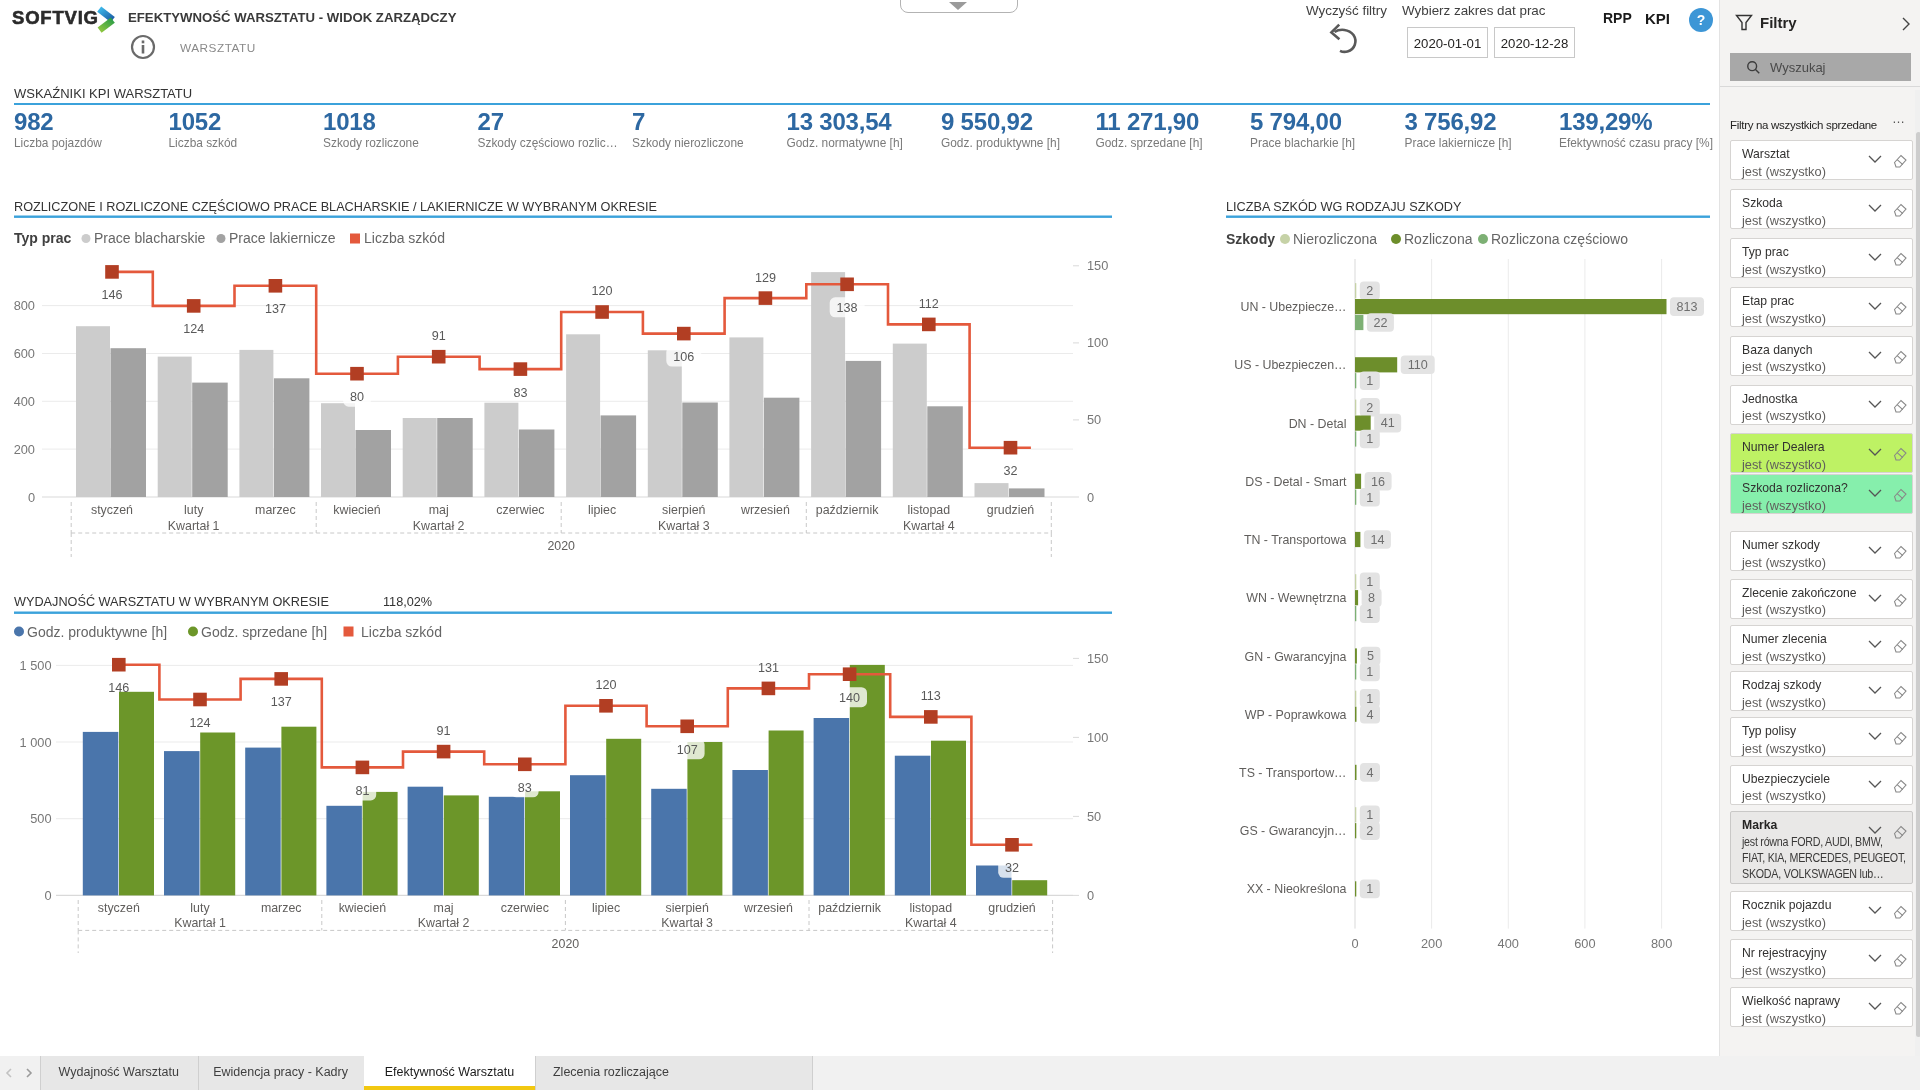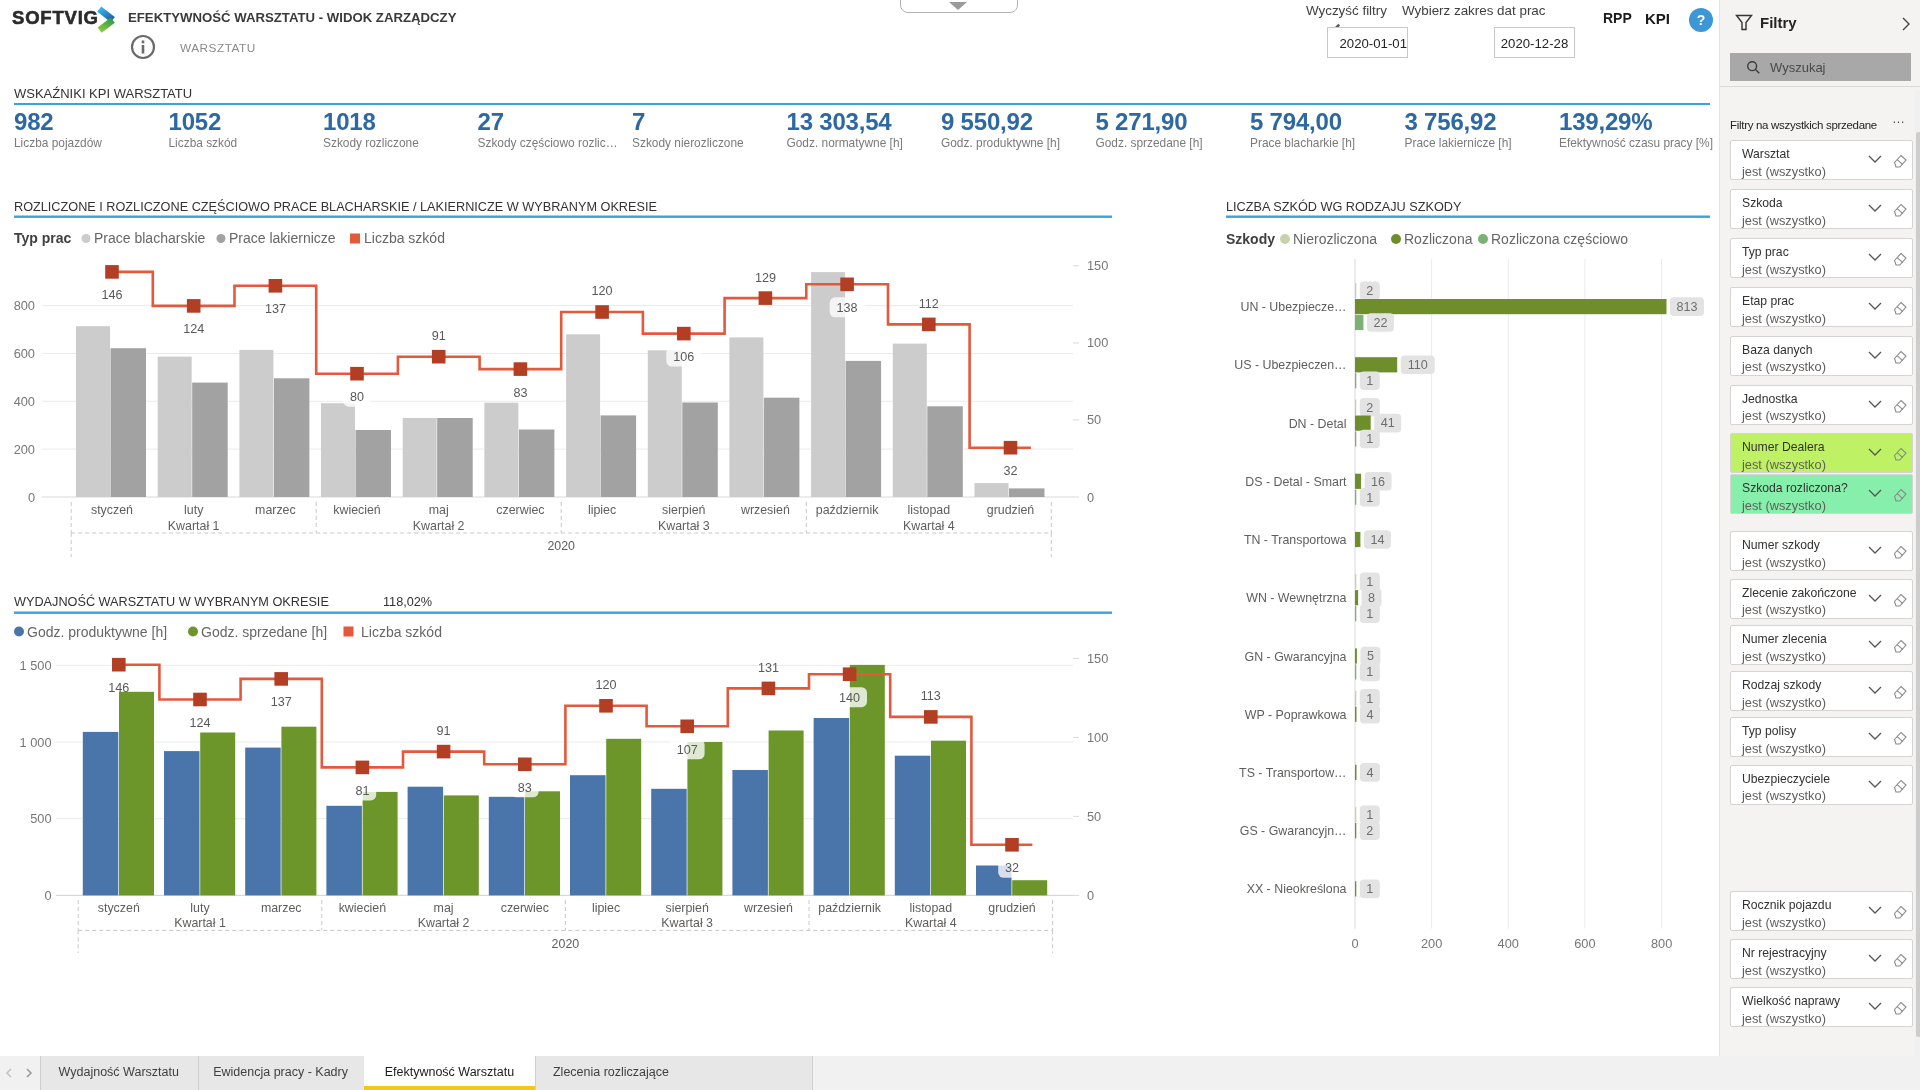--- a/index.html
+++ b/index.html
@@ -31,42 +31,42 @@
 <div style="position:absolute;left:900px;top:-10px;width:118px;height:23px;background:#fff;border:1px solid #b3b3b3;border-radius:8px"></div>
 <svg width="20" height="10" viewBox="0 0 20 10" style="position:absolute;left:948px;top:1px">
     <polygon points="1,1 19,1 10,9" fill="#9a9a9a"></polygon>
   </svg>
 <div style="position:absolute;left:1306px;top:3px;font-size:13.4px;color:#404040">Wyczyść filtry</div>
 <svg width="34" height="36" viewBox="0 0 34 36" style="position:absolute;left:1327px;top:22px">
 <path d="M7.5 10 C13 6.5, 22 7, 26.5 13 C30.5 19, 28 27.5, 20.5 29.5 C17.5 30.3, 15 29.8, 13 28.8" fill="none" stroke="#595959" stroke-width="2.6"></path>
 <path d="M12.2 2.6 L4.4 10.4 L12.4 17.2" fill="none" stroke="#595959" stroke-width="2.6"></path>
 </svg>
 <div style="position:absolute;left:1402px;top:3px;font-size:13.4px;color:#404040">Wybierz zakres dat prac</div>
-<div style="position:absolute;left:1327px;top:27px;width:81px;height:31px;background:#fff;border:1px solid #c8c8c8;line-height:31px;text-align:right;font-size:13.2px;color:#252423">2020-01-01</div>
+<div style="position:absolute;left:1407px;top:27px;width:81px;height:31px;background:#fff;border:1px solid #c8c8c8;line-height:31px;text-align:center;font-size:13.2px;color:#252423">2020-01-01</div>
 <div style="position:absolute;left:1494px;top:27px;width:81px;height:31px;background:#fff;border:1px solid #c8c8c8;line-height:31px;text-align:center;font-size:13.2px;color:#252423">2020-12-28</div>
 <div style="position:absolute;left:1603px;top:10px;font-size:14px;font-weight:bold;color:#1a1a1a">RPP</div>
 <div style="position:absolute;left:1645px;top:10px;font-size:15px;font-weight:bold;color:#1a1a1a">KPI</div>
 <div style="position:absolute;left:1689px;top:8px;width:24px;height:24px;border-radius:50%;background:#3d96d6;color:#fff;font-size:14px;font-weight:bold;text-align:center;line-height:24px">?</div>
 <div style="position:absolute;left:14px;top:86px;font-size:13px;color:#333">WSKAŹNIKI KPI WARSZTATU</div>
 <div style="position:absolute;left:14px;top:102.5px;width:1696px;height:2.4px;background:#3ba2db"></div>
 <div style="position:absolute;left:14.0px;top:108px;font-size:24px;font-weight:bold;color:#2d68a2;letter-spacing:-0.2px">982</div>
 <div style="position:absolute;left:14.0px;top:136px;font-size:11.9px;color:#7a7a7a">Liczba pojazdów</div>
 <div style="position:absolute;left:168.5px;top:108px;font-size:24px;font-weight:bold;color:#2d68a2;letter-spacing:-0.2px">1052</div>
 <div style="position:absolute;left:168.5px;top:136px;font-size:11.9px;color:#7a7a7a">Liczba szkód</div>
 <div style="position:absolute;left:323.0px;top:108px;font-size:24px;font-weight:bold;color:#2d68a2;letter-spacing:-0.2px">1018</div>
 <div style="position:absolute;left:323.0px;top:136px;font-size:11.9px;color:#7a7a7a">Szkody rozliczone</div>
 <div style="position:absolute;left:477.5px;top:108px;font-size:24px;font-weight:bold;color:#2d68a2;letter-spacing:-0.2px">27</div>
 <div style="position:absolute;left:477.5px;top:136px;font-size:11.9px;color:#7a7a7a">Szkody częściowo rozlic…</div>
 <div style="position:absolute;left:632.0px;top:108px;font-size:24px;font-weight:bold;color:#2d68a2;letter-spacing:-0.2px">7</div>
 <div style="position:absolute;left:632.0px;top:136px;font-size:11.9px;color:#7a7a7a">Szkody nierozliczone</div>
 <div style="position:absolute;left:786.5px;top:108px;font-size:24px;font-weight:bold;color:#2d68a2;letter-spacing:-0.2px">13 303,54</div>
 <div style="position:absolute;left:786.5px;top:136px;font-size:11.9px;color:#7a7a7a">Godz. normatywne [h]</div>
 <div style="position:absolute;left:941.0px;top:108px;font-size:24px;font-weight:bold;color:#2d68a2;letter-spacing:-0.2px">9 550,92</div>
 <div style="position:absolute;left:941.0px;top:136px;font-size:11.9px;color:#7a7a7a">Godz. produktywne [h]</div>
-<div style="position:absolute;left:1095.5px;top:108px;font-size:24px;font-weight:bold;color:#2d68a2;letter-spacing:-0.2px">5 271,90</div>
+<div style="position:absolute;left:1095.5px;top:108px;font-size:24px;font-weight:bold;color:#2d68a2;letter-spacing:-0.2px">11 271,90</div>
 <div style="position:absolute;left:1095.5px;top:136px;font-size:11.9px;color:#7a7a7a">Godz. sprzedane [h]</div>
 <div style="position:absolute;left:1250.0px;top:108px;font-size:24px;font-weight:bold;color:#2d68a2;letter-spacing:-0.2px">5 794,00</div>
 <div style="position:absolute;left:1250.0px;top:136px;font-size:11.9px;color:#7a7a7a">Prace blacharkie [h]</div>
 <div style="position:absolute;left:1404.5px;top:108px;font-size:24px;font-weight:bold;color:#2d68a2;letter-spacing:-0.2px">3 756,92</div>
 <div style="position:absolute;left:1404.5px;top:136px;font-size:11.9px;color:#7a7a7a">Prace lakiernicze [h]</div>
 <div style="position:absolute;left:1559.0px;top:108px;font-size:24px;font-weight:bold;color:#2d68a2;letter-spacing:-0.2px">139,29%</div>
 <div style="position:absolute;left:1559.0px;top:136px;font-size:11.9px;color:#7a7a7a">Efektywność czasu pracy [%]</div>
 <svg width="1220" height="375" viewBox="0 195 1220 375" xmlns="http://www.w3.org/2000/svg" style="position:absolute;left:0;top:195px;font-family:'Liberation Sans',sans-serif">
 <text x="14.0" y="211.0" font-size="12.7" fill="#333333" text-anchor="start">ROZLICZONE I ROZLICZONE CZĘŚCIOWO PRACE BLACHARSKIE / LAKIERNICZE W WYBRANYM OKRESIE</text>
 <rect x="14" y="215.5" width="1098" height="2.4" fill="#3ba2db"></rect>
@@ -542,20 +542,31 @@
       <div style="position:absolute;left:11px;top:6px;font-size:12.2px;color:#323130">Ubezpieczyciele</div>
       <svg width="46" height="20" viewBox="0 0 46 20" style="position:absolute;right:3px;top:9px">
         <polyline points="6,6 12,12 18,6" fill="none" stroke="#555" stroke-width="1.3"></polyline>
         <g stroke="#888" stroke-width="1.1" fill="none">
           <path d="M31.5 12.5 L38 5.5 L43 10 L36.8 17 L33 17 Z"></path>
           <line x1="34.2" y1="9.6" x2="39.8" y2="14.6"></line>
         </g>
       </svg>
       <div style="position:absolute;left:11px;top:22.5px;font-size:12.8px;color:#605e5c">jest (wszystko)</div>
     </div>
+<div style="position:absolute;left:10px;top:811px;width:182.5px;height:73px;background:#e9e8e7;border:1px solid #c9c8c7;border-radius:2px">
+      <div style="position:absolute;left:11px;top:6px;font-size:12.2px;font-weight:bold;color:#252423">Marka</div>
+      <svg width="46" height="20" viewBox="0 0 46 20" style="position:absolute;right:3px;top:9px">
+        <polyline points="6,6 12,12 18,6" fill="none" stroke="#555" stroke-width="1.3"></polyline>
+        <g stroke="#888" stroke-width="1.1" fill="none">
+          <path d="M31.5 12.5 L38 5.5 L43 10 L36.8 17 L33 17 Z"></path>
+          <line x1="34.2" y1="9.6" x2="39.8" y2="14.6"></line>
+        </g>
+      </svg>
+      <div style="position:absolute;left:11px;top:22px;font-size:12.6px;letter-spacing:-0.3px;color:#3b3a39;line-height:16.2px;transform:scaleX(0.85);transform-origin:0 0">jest równa FORD, AUDI, BMW,<br>FIAT, KIA, MERCEDES, PEUGEOT,<br>SKODA, VOLKSWAGEN lub…</div>
+    </div>
 <div style="position:absolute;left:10px;top:891px;width:182.5px;height:40px;background:#ffffff;border:1px solid #d6d4d2;border-radius:2px">
       <div style="position:absolute;left:11px;top:6px;font-size:12.2px;color:#323130">Rocznik pojazdu</div>
       <svg width="46" height="20" viewBox="0 0 46 20" style="position:absolute;right:3px;top:9px">
         <polyline points="6,6 12,12 18,6" fill="none" stroke="#555" stroke-width="1.3"></polyline>
         <g stroke="#888" stroke-width="1.1" fill="none">
           <path d="M31.5 12.5 L38 5.5 L43 10 L36.8 17 L33 17 Z"></path>
           <line x1="34.2" y1="9.6" x2="39.8" y2="14.6"></line>
         </g>
       </svg>
       <div style="position:absolute;left:11px;top:22.5px;font-size:12.8px;color:#605e5c">jest (wszystko)</div>

